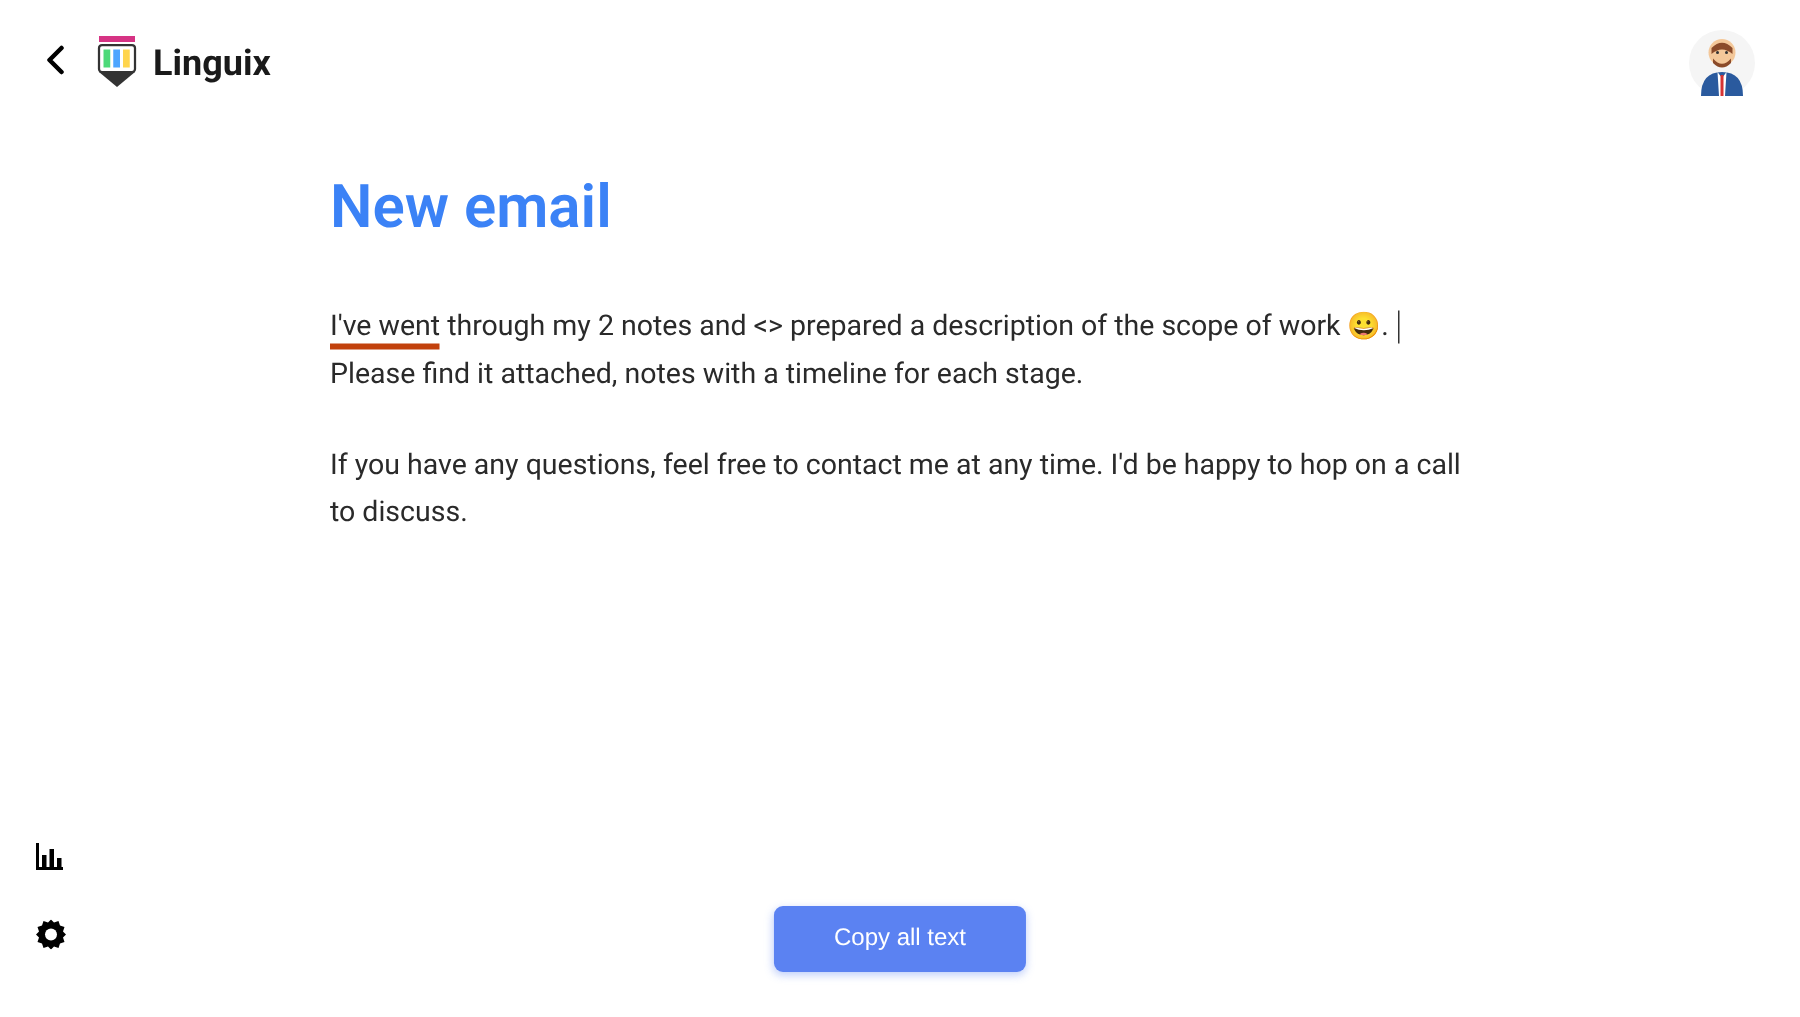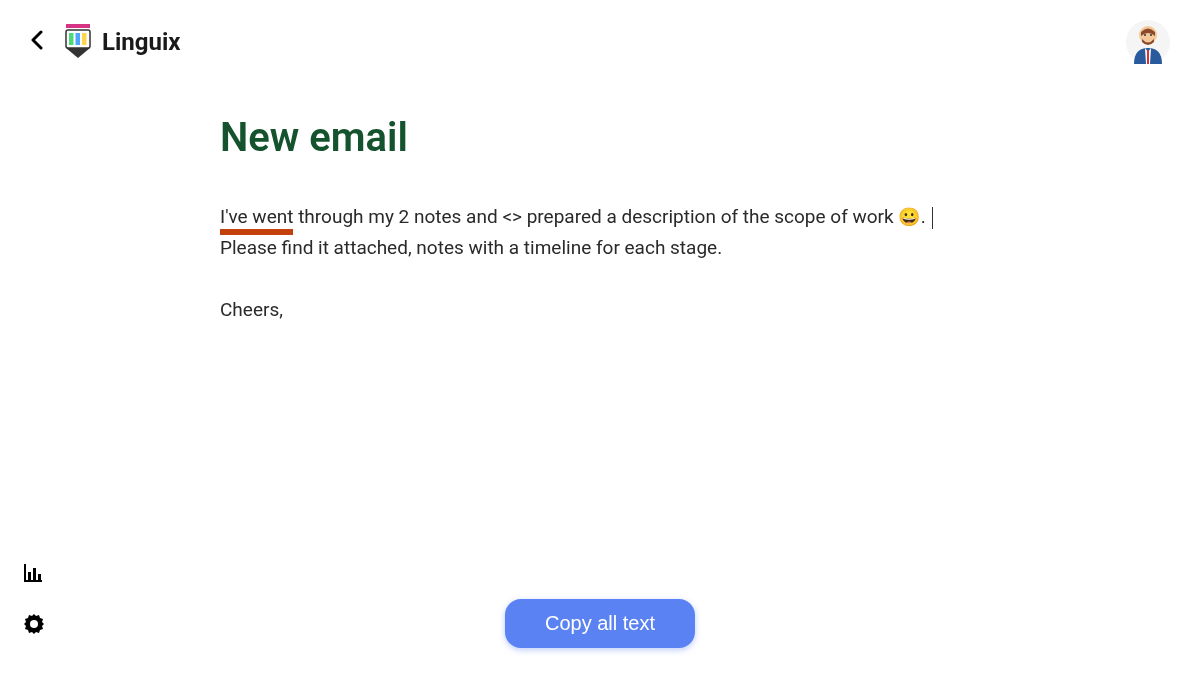--- a/index.html
+++ b/index.html
@@ -57,33 +57,33 @@
       justify-content: center;
     }
     .content {
       max-width: 760px;
       margin: 0 auto;
       padding: 30px 0 0 0;
     }
     .title {
       font-size: 40px;
       font-weight: 600;
-      color: #14532d;
+      color: #3b82f6;
       margin-bottom: 40px;
     }
     .email-body {
       font-size: 19px;
       line-height: 1.65;
       color: #2a2a2a;
     }
     .paragraph {
       margin-bottom: 30px;
     }
     .error-underline {
-      border-bottom: 6px solid #c2410c;
+      border-bottom: 4px solid #c2410c;
       padding-bottom: 1px;
     }
     .cursor-mark {
       display: inline-block;
       width: 1px;
       height: 22px;
       background: #333;
       vertical-align: middle;
       margin: 0 1px;
     }
@@ -105,23 +105,23 @@
     }
     .copy-btn {
       position: absolute;
       left: 50%;
       transform: translateX(-50%);
       bottom: 30px;
       background: #5b82f2;
       color: white;
       border: none;
       padding: 13px 40px;
-      font-size: 20px;
+      font-size: 16px;
       font-weight: 500;
-      border-radius: 16px;
+      border-radius: 6px;
       cursor: pointer;
       box-shadow: 0 2px 6px rgba(91, 130, 242, 0.4);
     }
   </style>
 </head>
 <body>
 
 <div class="header">
   <div class="header-left">
     <div class="back-btn">
@@ -153,21 +153,21 @@
       <path d="M 19 28 L 22 32 L 25 28 L 24 44 L 20 44 Z" fill="#fff"></path>
       <rect x="21" y="30" width="2" height="14" fill="#d63333"></rect>
     </svg>
   </div>
 </div>
 
 <div class="content">
   <h1 class="title">New email</h1>
   <div class="email-body">
     <p class="paragraph"><span class="error-underline">I've went</span><span> through my 2 notes and &lt;&gt; prepared a description of the scope of work </span><span class="emoji">😀</span><span>. </span><span class="cursor-mark"></span><span>Please find it attached, notes with a timeline for each stage.</span></p>
-    <p class="paragraph">Cheers,</p>
+    <p class="paragraph">If you have any questions, feel free to contact me at any time. I'd be happy to hop on a call to discuss.</p>
   </div>
 </div>
 
 <div class="bottom-left-icons">
   <div class="side-icon">
     <svg width="18" height="18" viewBox="0 0 18 18">
       <rect x="0" y="16" width="18" height="2" fill="#000"></rect>
       <rect x="0" y="0" width="2" height="18" fill="#000"></rect>
       <rect x="4" y="8" width="3" height="8" fill="#000"></rect>
       <rect x="9" y="4" width="3" height="12" fill="#000"></rect>

